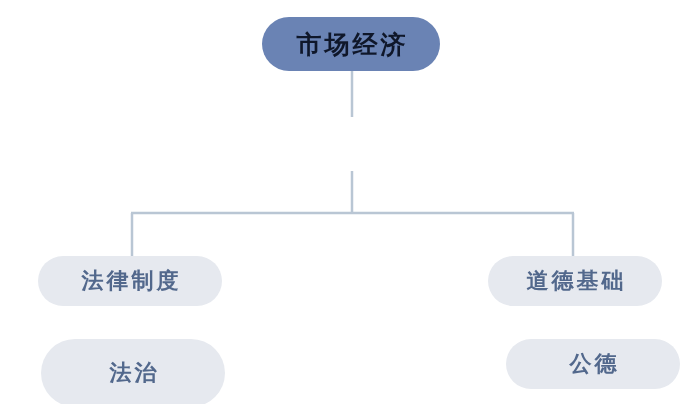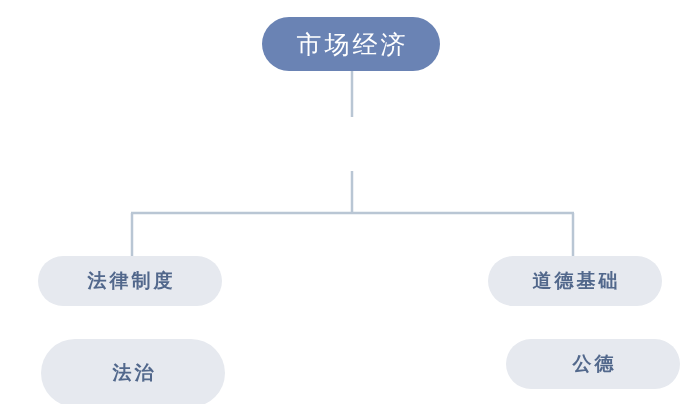--- a/index.html
+++ b/index.html
@@ -32,29 +32,29 @@
     justify-content: center;
     box-sizing: border-box;
     border-radius: 999px;
     letter-spacing: 3px;
     text-indent: 3px;
     white-space: nowrap;
     user-select: none;
   }
   .node-primary {
     background: #6a83b4;
-    color: #ffffff;
+    color: #0f172a;
     font-size: 25px;
-    font-weight: 400;
+    font-weight: 700;
     text-align: right;
   }
   .node-secondary {
     background: #e6e9ef;
     color: #52688c;
-    font-size: 19px;
+    font-size: 22px;
     font-weight: 700;
   }
 
   
   #node-market-economy {
     left: 262px;
     top: 17px;
     width: 178px;
     height: 54px;
   }

